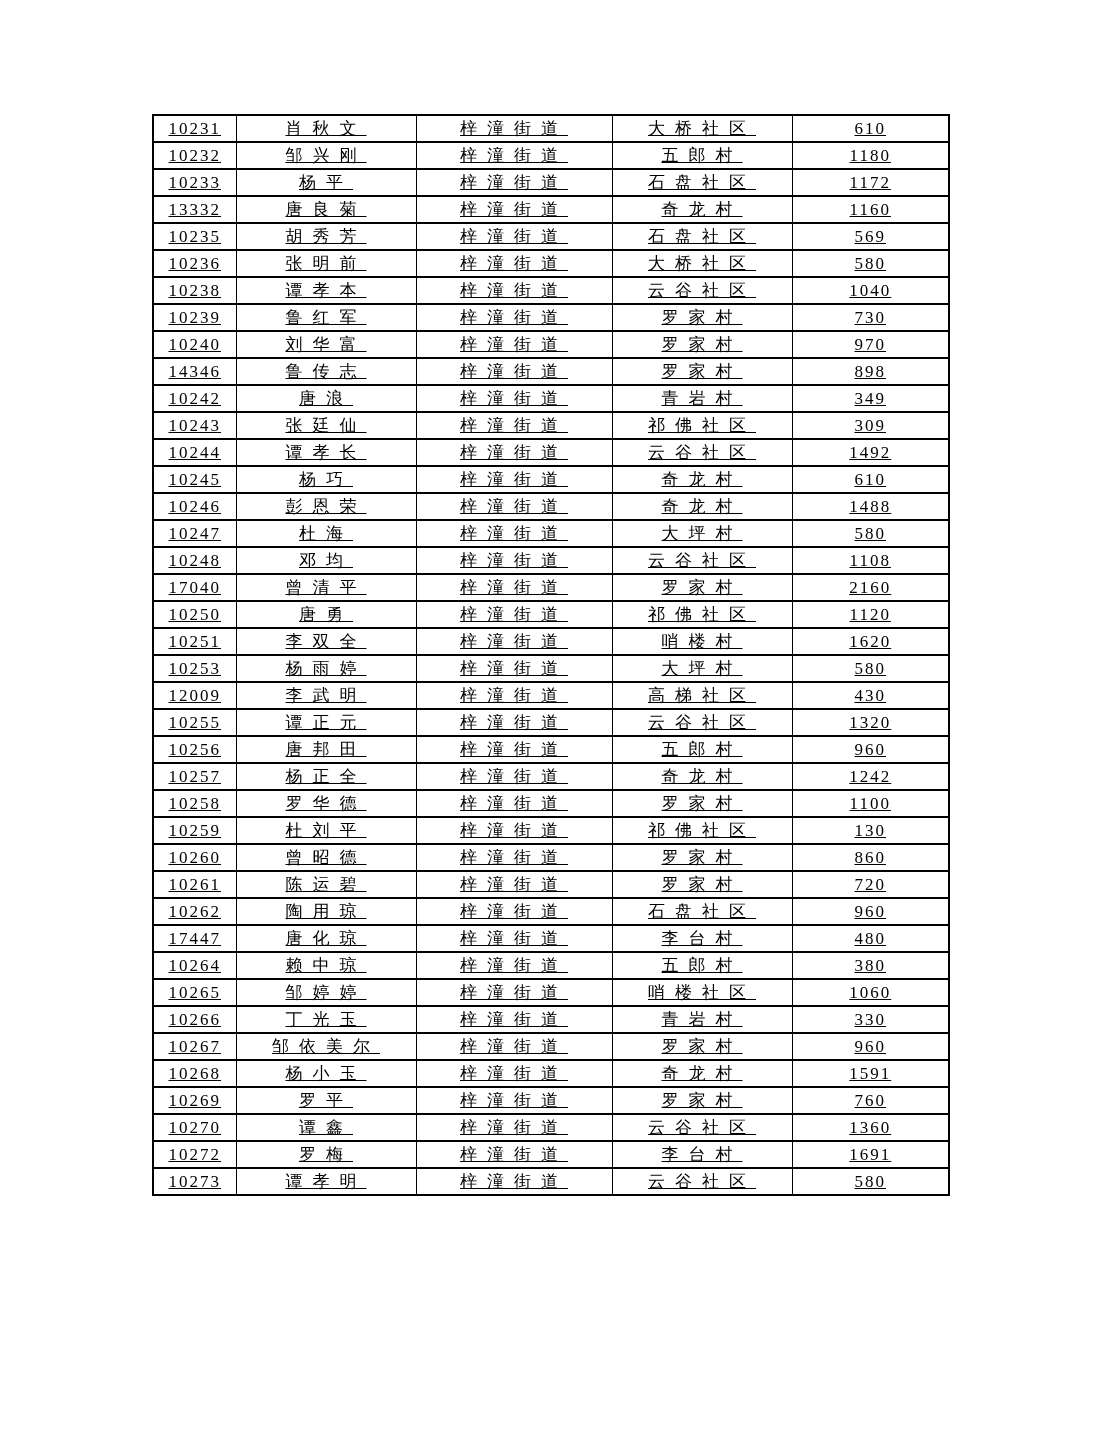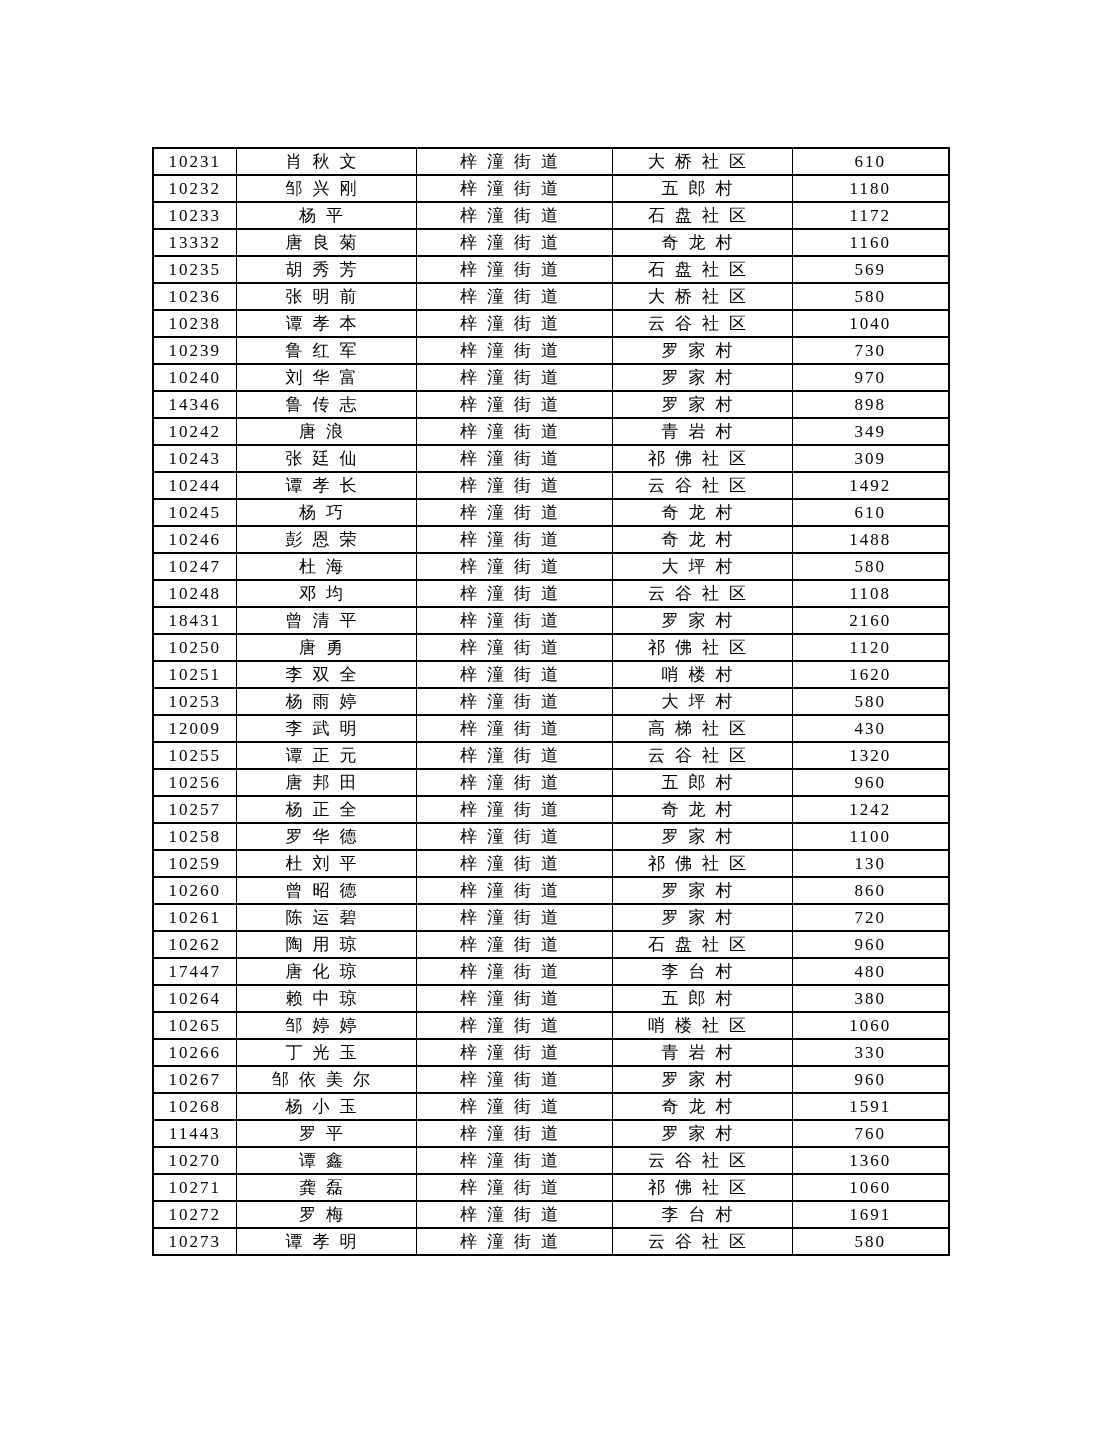--- a/index.html
+++ b/index.html
@@ -12,24 +12,25 @@
     width: 1105px;
     height: 1430px;
     background: #ffffff;
     overflow: hidden;
     font-family: "Liberation Serif", "DejaVu Serif", serif;
     color: #000000;
   }
   table.records {
     position: absolute;
     left: 152px;
-    top: 147px;
+    top: 114px;
     border-collapse: collapse;
     table-layout: fixed;
     border: 2px solid #000000;
+    text-decoration: underline;
   }
   table.records td {
     border: 1px solid #000000;
     border-top: 2px solid #000000;
     border-bottom: 2px solid #000000;
     height: 25px;
     line-height: 25px;
     padding: 0;
     text-align: center;
     vertical-align: middle;
@@ -173,21 +174,21 @@
           <td class="col-amount">580</td>
         </tr>
         <tr>
           <td class="col-id">10248</td>
           <td class="col-name cjk">邓均</td>
           <td class="col-street cjk">梓潼街道</td>
           <td class="col-village cjk">云谷社区</td>
           <td class="col-amount">1108</td>
         </tr>
         <tr>
-          <td class="col-id">18431</td>
+          <td class="col-id">17040</td>
           <td class="col-name cjk">曾清平</td>
           <td class="col-street cjk">梓潼街道</td>
           <td class="col-village cjk">罗家村</td>
           <td class="col-amount">2160</td>
         </tr>
         <tr>
           <td class="col-id">10250</td>
           <td class="col-name cjk">唐勇</td>
           <td class="col-street cjk">梓潼街道</td>
           <td class="col-village cjk">祁佛社区</td>
@@ -306,39 +307,32 @@
           <td class="col-amount">960</td>
         </tr>
         <tr>
           <td class="col-id">10268</td>
           <td class="col-name cjk">杨小玉</td>
           <td class="col-street cjk">梓潼街道</td>
           <td class="col-village cjk">奇龙村</td>
           <td class="col-amount">1591</td>
         </tr>
         <tr>
-          <td class="col-id">11443</td>
+          <td class="col-id">10269</td>
           <td class="col-name cjk">罗平</td>
           <td class="col-street cjk">梓潼街道</td>
           <td class="col-village cjk">罗家村</td>
           <td class="col-amount">760</td>
         </tr>
         <tr>
           <td class="col-id">10270</td>
           <td class="col-name cjk">谭鑫</td>
           <td class="col-street cjk">梓潼街道</td>
           <td class="col-village cjk">云谷社区</td>
           <td class="col-amount">1360</td>
-        </tr>
-        <tr>
-          <td class="col-id">10271</td>
-          <td class="col-name cjk">龚磊</td>
-          <td class="col-street cjk">梓潼街道</td>
-          <td class="col-village cjk">祁佛社区</td>
-          <td class="col-amount">1060</td>
         </tr>
         <tr>
           <td class="col-id">10272</td>
           <td class="col-name cjk">罗梅</td>
           <td class="col-street cjk">梓潼街道</td>
           <td class="col-village cjk">李台村</td>
           <td class="col-amount">1691</td>
         </tr>
         <tr>
           <td class="col-id">10273</td>

